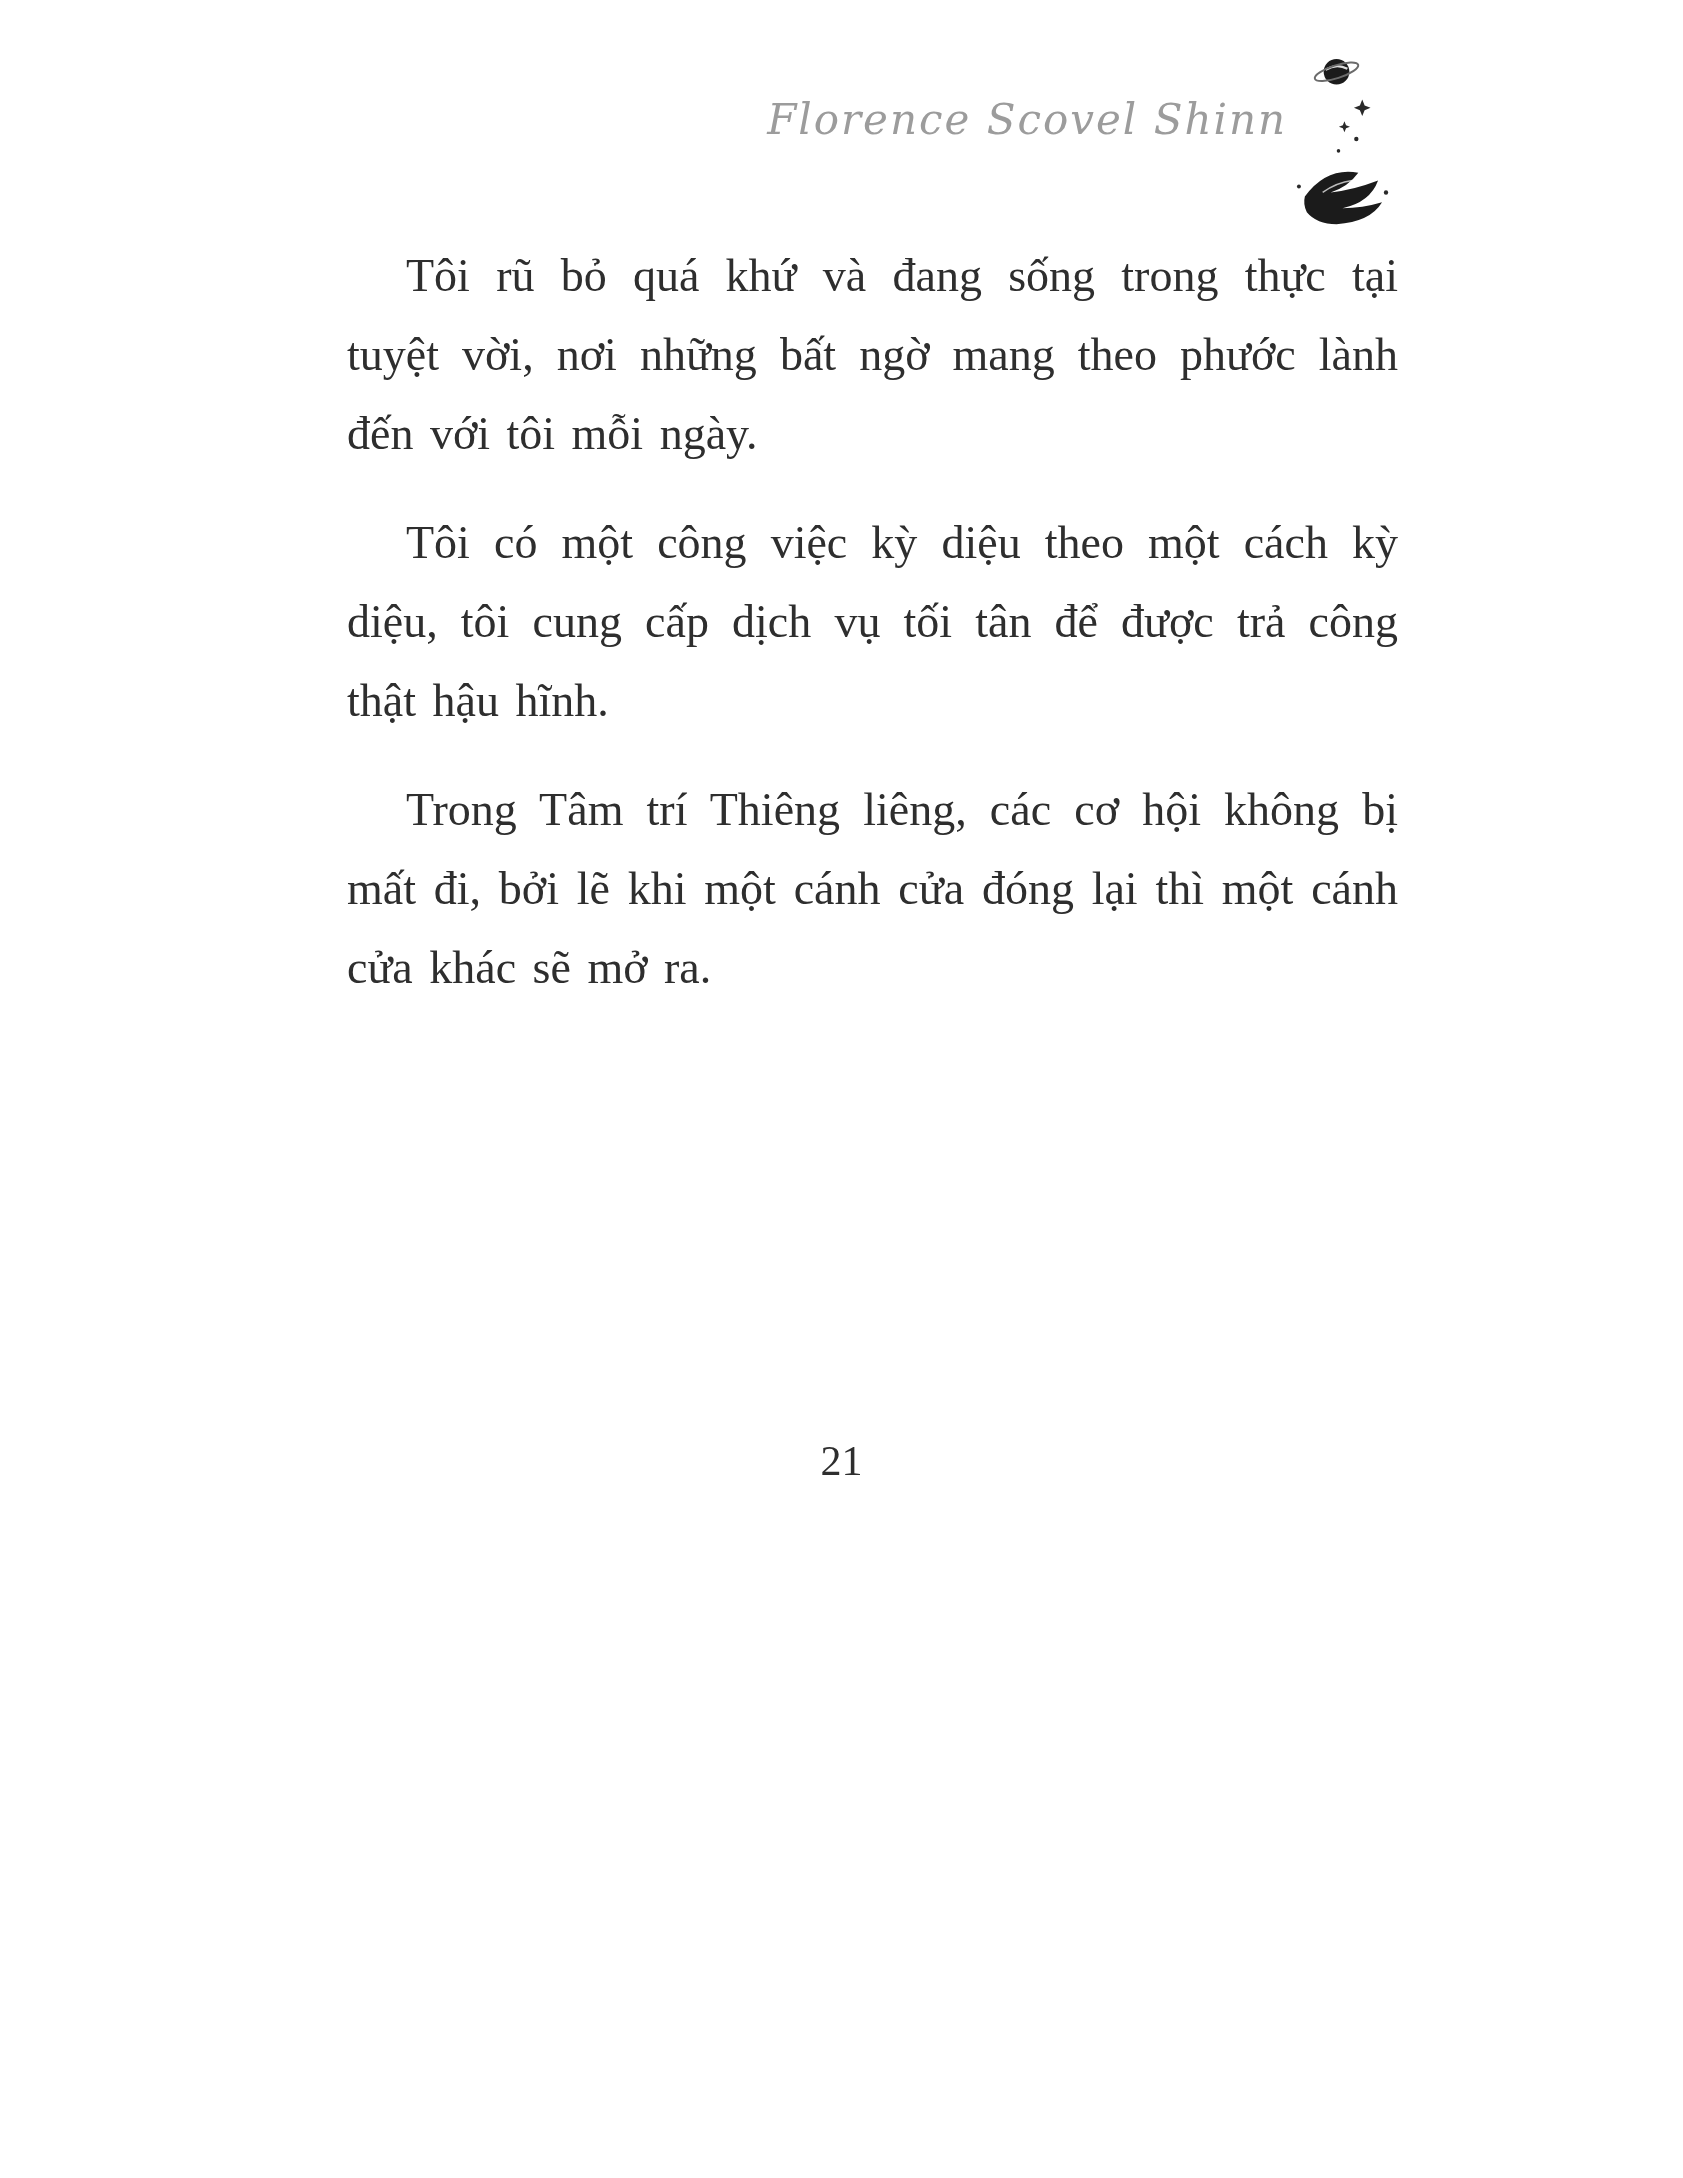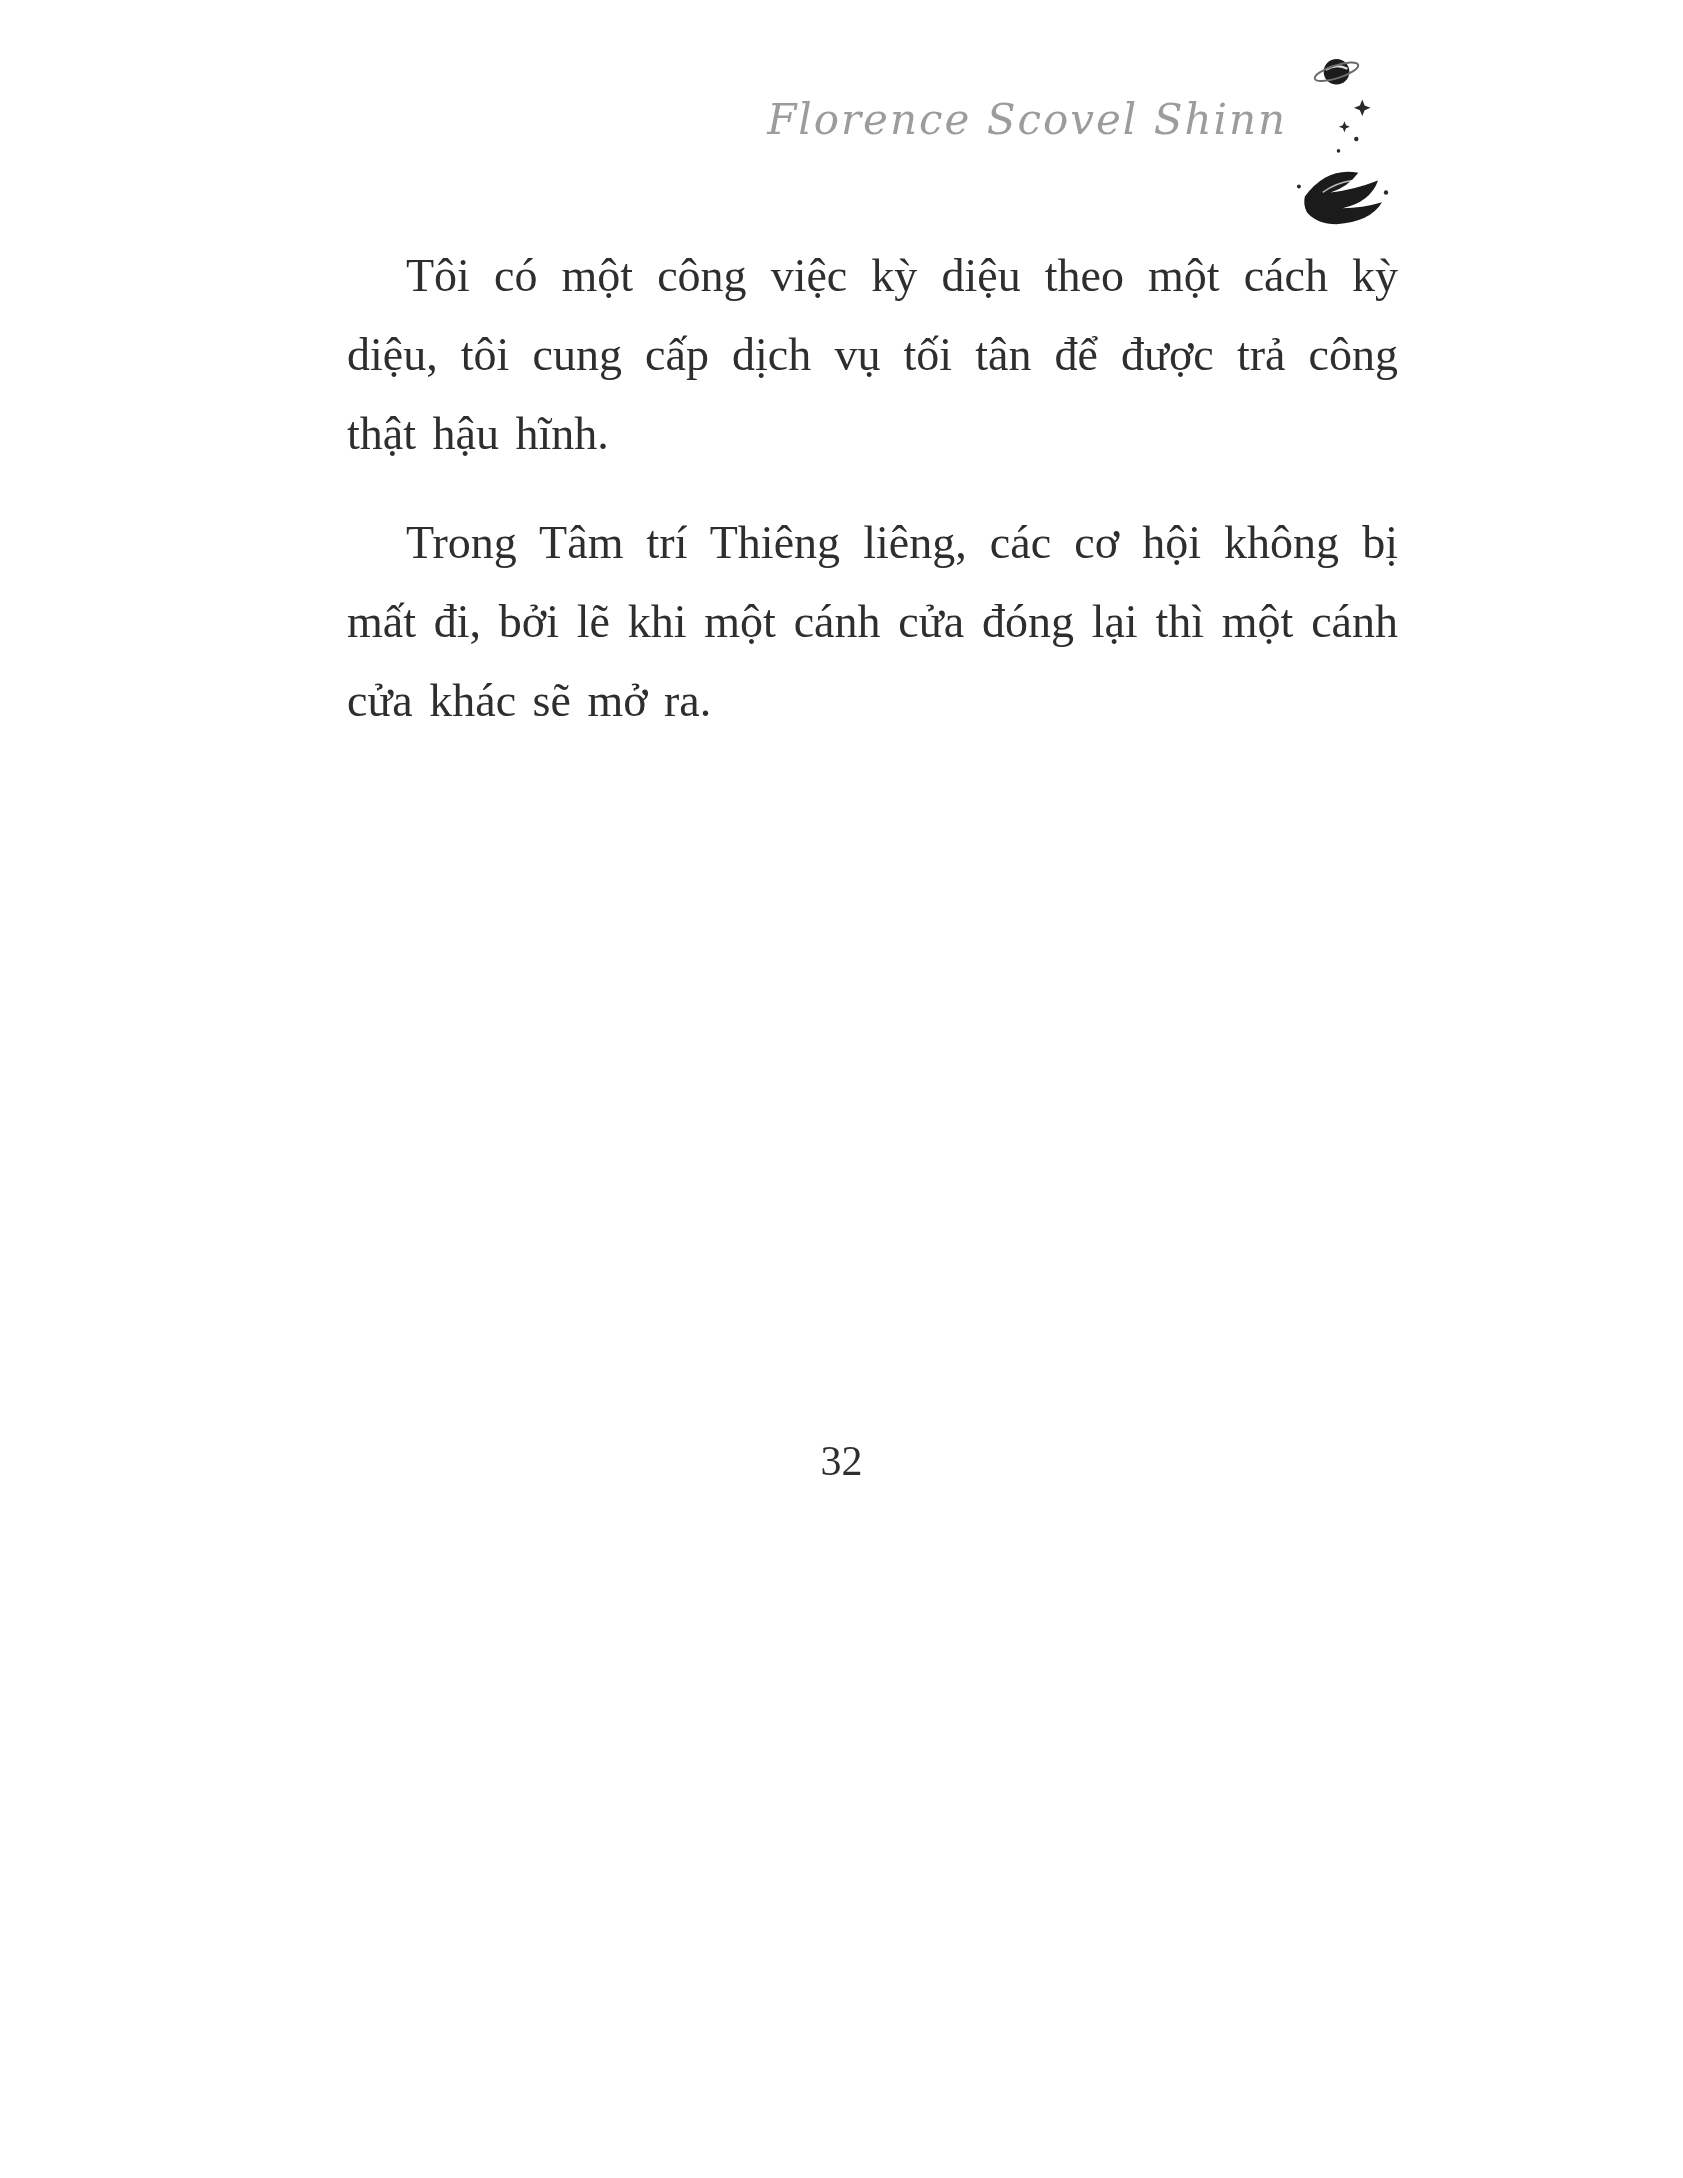--- a/index.html
+++ b/index.html
@@ -97,20 +97,21 @@
                Q92 176 58 178
                Q38 178 28 166
                Q24 158 26 150 Z" fill="#1b1b1b"></path>
       <path d="M44 146 q14 -10 30 -12" stroke="#ffffff" stroke-width="1.6" fill="none" opacity="0.7"></path>
       <circle cx="20" cy="140" r="2" fill="#2a2a2a"></circle>
       <circle cx="108" cy="146" r="2.2" fill="#2a2a2a"></circle>
     </g>
   </svg>
 
   <div class="body-text">
+    <p>Tôi rũ bỏ quá khứ và đang sống trong thực tại tuyệt vời, nơi những bất ngờ mang theo phước lành đến với tôi mỗi ngày.</p>
     <p>Tôi có một công việc kỳ diệu theo một cách kỳ diệu, tôi cung cấp dịch vụ tối tân để được trả công thật hậu hĩnh.</p>
     <p>Trong Tâm trí Thiêng liêng, các cơ hội không bị mất đi, bởi lẽ khi một cánh cửa đóng lại thì một cánh cửa khác sẽ mở ra.</p>
   </div>
 
-  <div class="page-number">32</div>
+  <div class="page-number">21</div>
 
 </div>
 
 
 </body></html>

